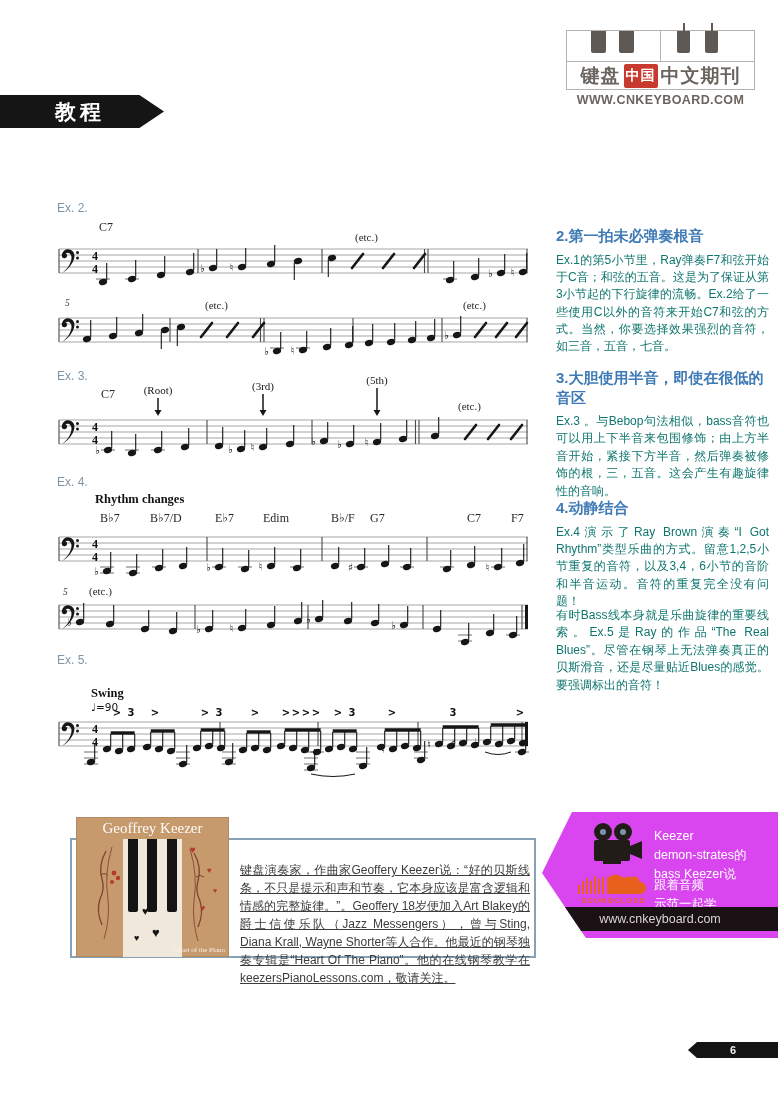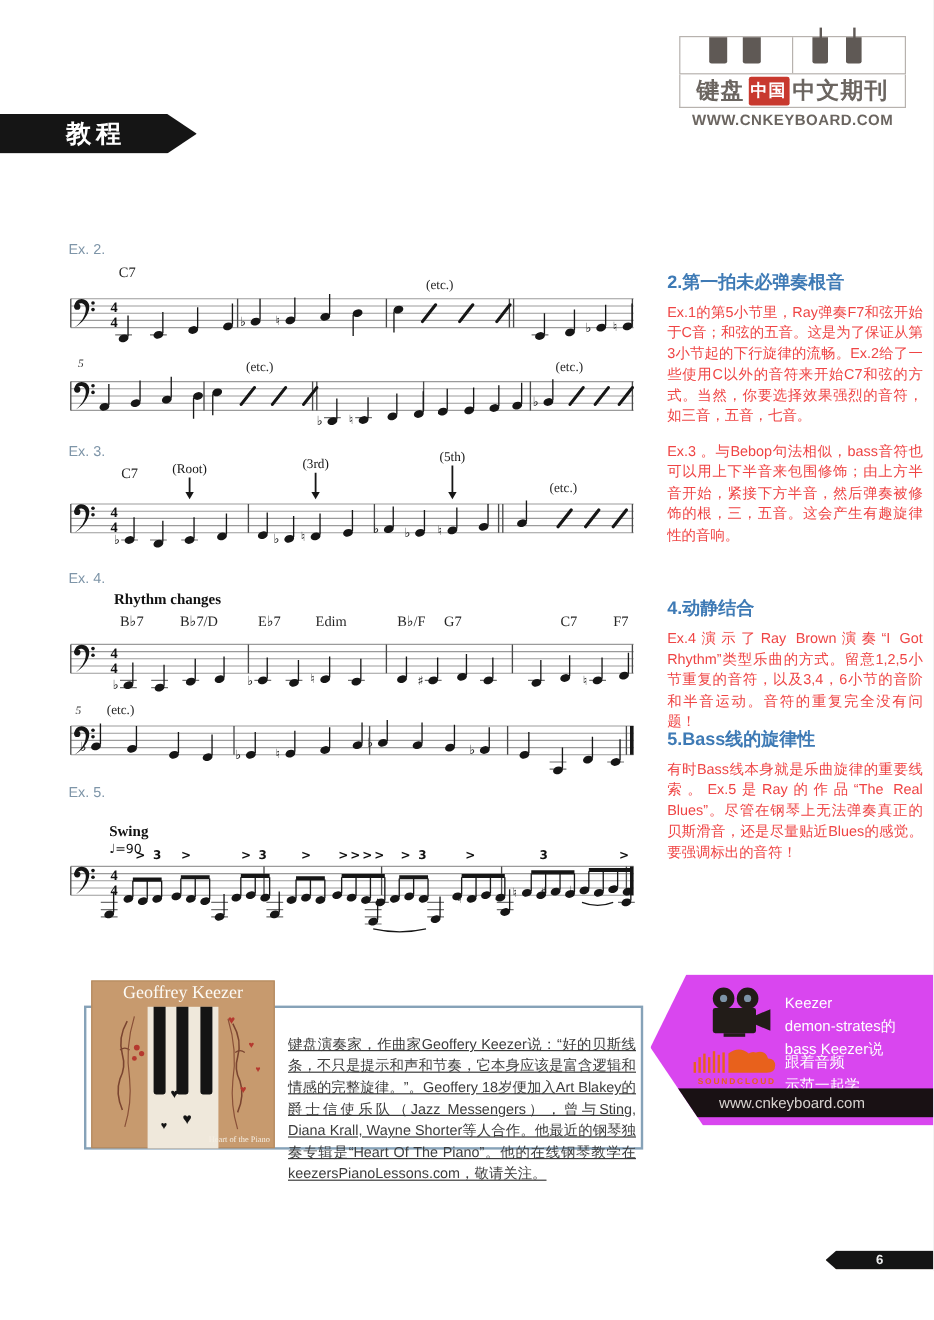--- a/index.html
+++ b/index.html
@@ -18,21 +18,21 @@
 
   
   .tban{position:absolute;left:0;top:95px;width:164px;height:33px;background:#151515;
         clip-path:polygon(0 0,85% 0,100% 50%,85% 100%,0 100%);
         color:#fff;font-size:21px;font-weight:bold;line-height:33px;padding-left:55px;
         letter-spacing:4px;box-sizing:border-box;}
 
   
   .sect{position:absolute;left:556px;width:213px;}
   .sect h3{margin:0 0 6px 0;font-size:15px;line-height:1.3;color:#3e7ab5;font-weight:bold;}
-  .sect p{margin:0;font-size:12px;line-height:1.45;color:#ef4444;text-align:justify;}
+  .sect p{margin:0;font-size:12px;line-height:1.45;color:#0f766e;text-align:justify;}
 
   
   .sys{position:absolute;}
   .sl{stroke:#9b9b9b;stroke-width:0.9;}
   .sl2{stroke:#6e6e6e;stroke-width:1;}
   .bl{stroke:#4a4a4a;stroke-width:1.1;}
   .blt{stroke:#161616;stroke-width:3;}
   .nh{fill:#161616;}
   .st{stroke:#161616;stroke-width:1.1;}
   .beam{stroke:#161616;stroke-width:3.4;}
@@ -789,28 +789,28 @@
       <text x="465" y="64" class="n-mark">&gt;</text>
       <path d="M256,122 Q278,127 300,122" class="tie"></path>
       <path d="M430,100 Q443,105 456,100" class="tie"></path>
     </svg>
 
   <div class="sect" style="top:226px">
     <h3>2.第一拍未必弹奏根音</h3>
     <p>Ex.1的第5小节里，Ray弹奏F7和弦开始于C音；和弦的五音。这是为了保证从第3小节起的下行旋律的流畅。Ex.2给了一些使用C以外的音符来开始C7和弦的方式。当然，你要选择效果强烈的音符，如三音，五音，七音。</p>
   </div>
   <div class="sect" style="top:368px">
+    <h3>3.大胆使用半音，即使在很低的音区</h3>
     <p>Ex.3 。与Bebop句法相似，bass音符也可以用上下半音来包围修饰；由上方半音开始，紧接下方半音，然后弹奏被修饰的根，三，五音。这会产生有趣旋律性的音响。</p>
   </div>
   <div class="sect" style="top:498px">
     <h3>4.动静结合</h3>
     <p>Ex.4演示了Ray Brown演奏“I Got Rhythm”类型乐曲的方式。留意1,2,5小节重复的音符，以及3,4，6小节的音阶和半音运动。音符的重复完全没有问题！</p>
   </div>
   <div class="sect" style="top:607px">
-    <h3>5.Bass线的旋律性</h3>
     <p>有时Bass线本身就是乐曲旋律的重要线索。Ex.5是Ray的作品“The Real Blues”。尽管在钢琴上无法弹奏真正的贝斯滑音，还是尽量贴近Blues的感觉。要强调标出的音符！</p>
   </div>
 
   <div class="kbox"></div>
 
   <div class="album">
     <div class="akeys">
       <div class="ak"></div>
       <div class="ak"></div>
       <div class="ak"></div>

